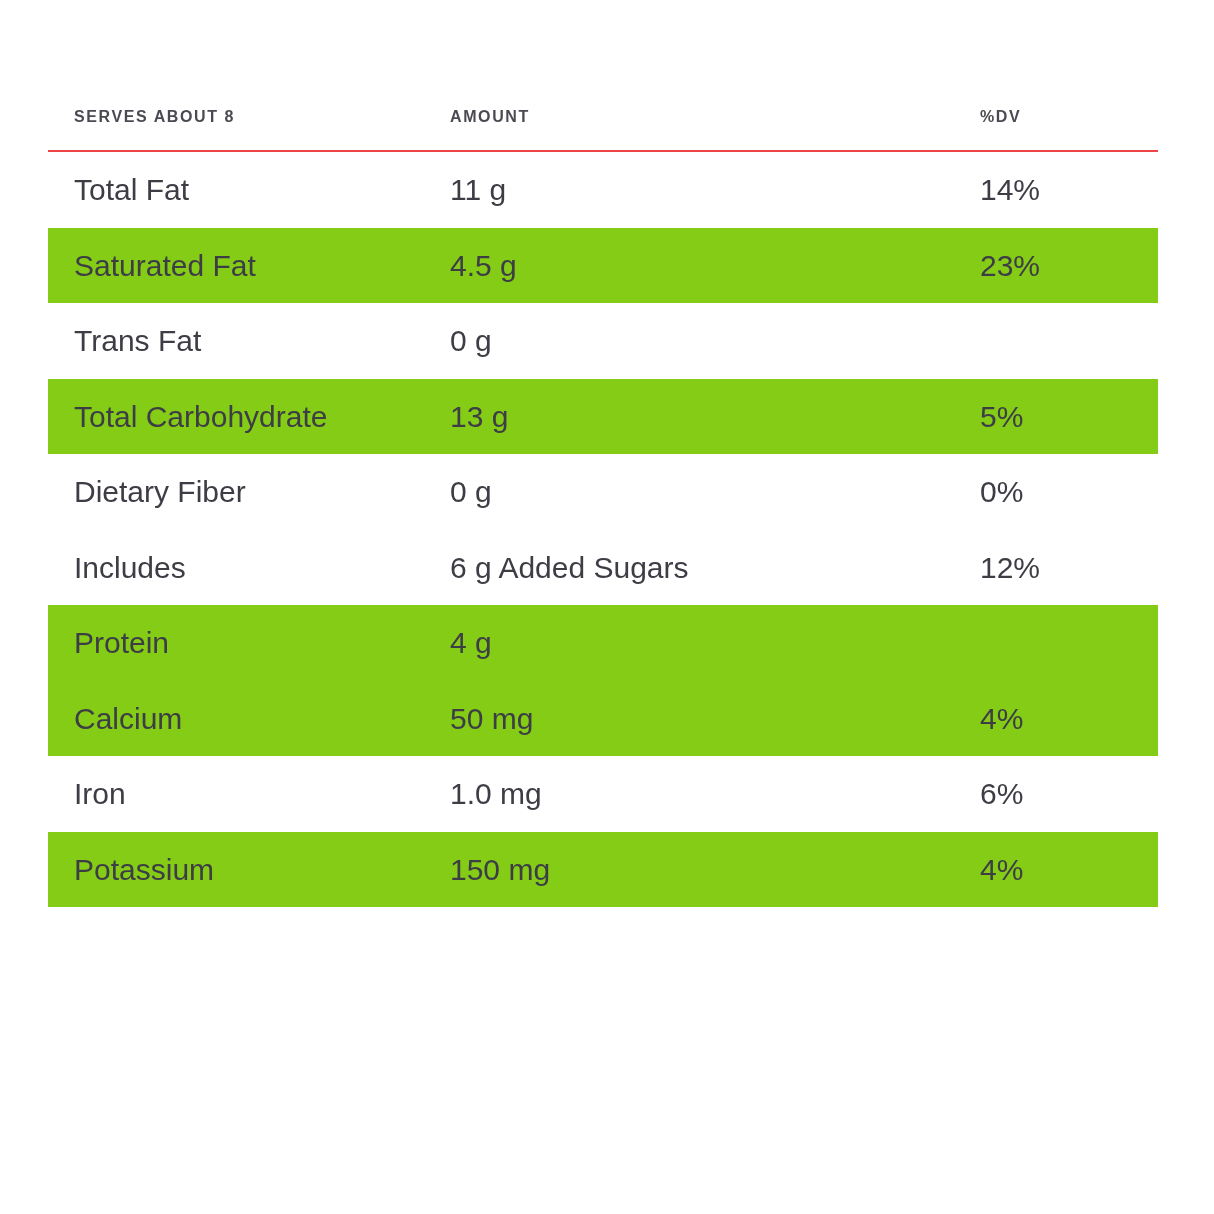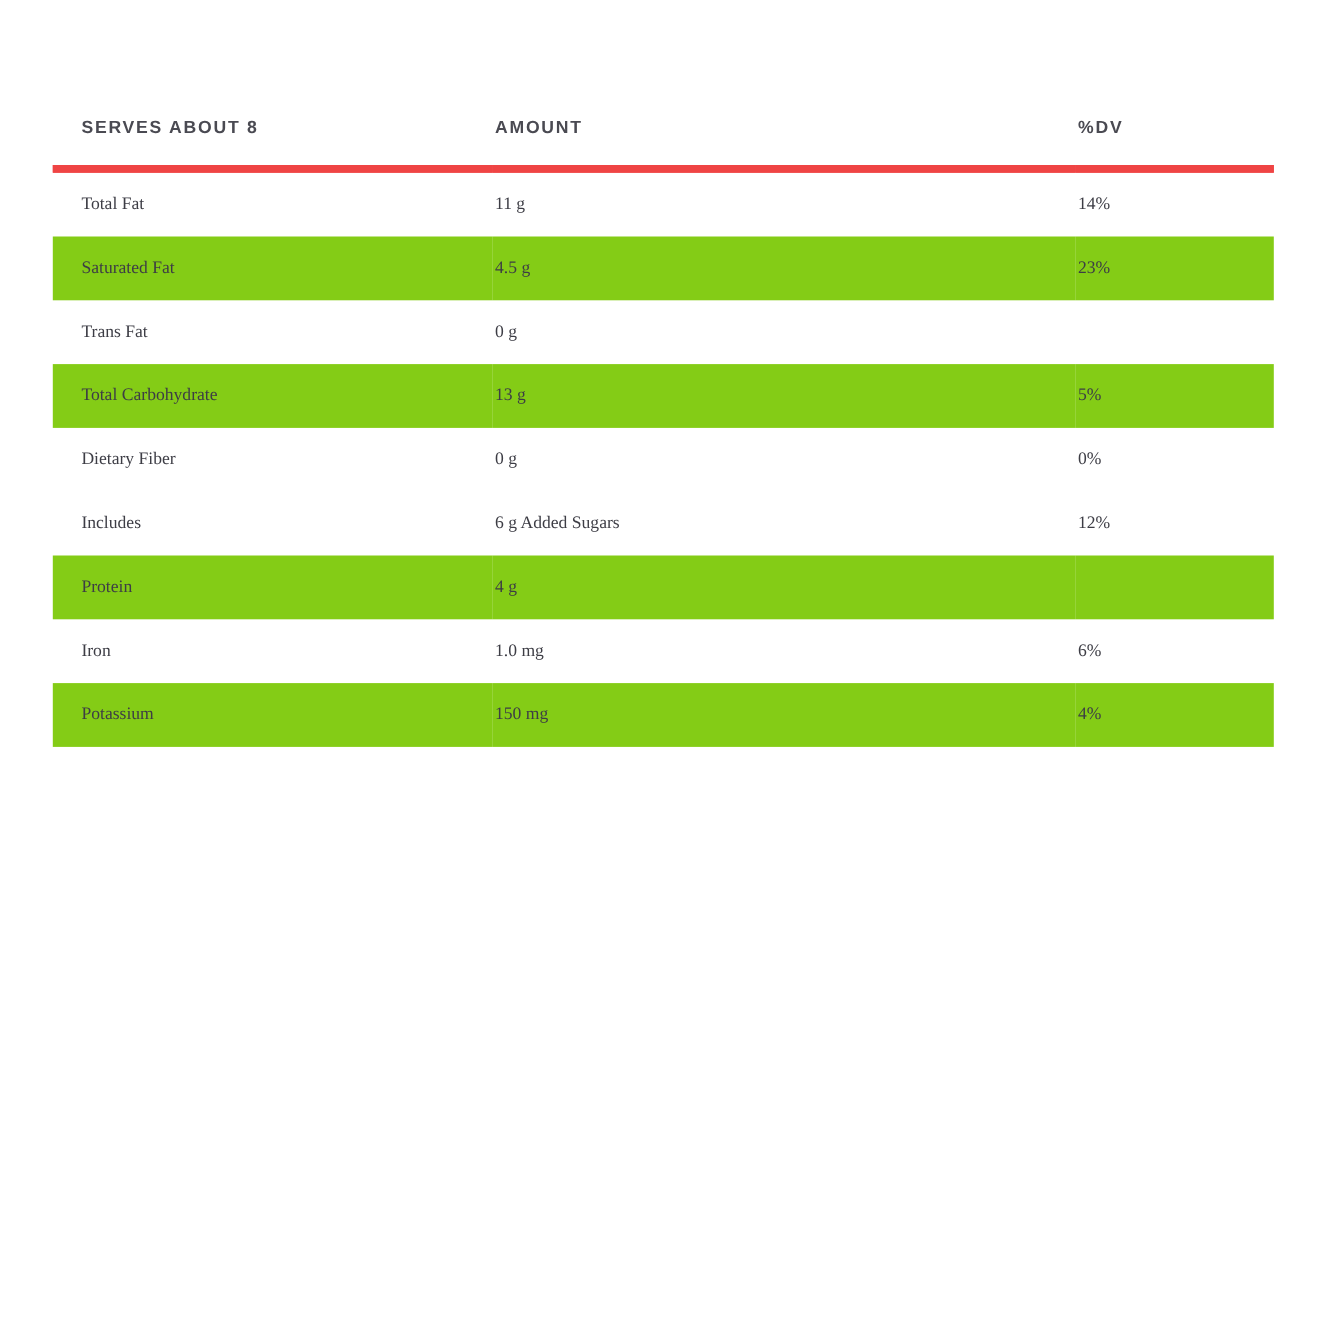--- a/index.html
+++ b/index.html
@@ -39,31 +39,30 @@
     letter-spacing: 1.6px;
     color: #4a4a52;
     padding: 0 0 24px 0;
     vertical-align: bottom;
   }
   thead th.th-name { padding-left: 26px; }
   thead th.th-amount { padding-left: 2px; }
   thead th.th-dv { padding-left: 2px; }
 
   thead tr {
-    border-bottom: 7px solid #ef4444;
+    border-bottom: 2px solid #ef4444;
   }
 
   tbody td {
-    font-size: 16px;
+    font-size: 30px;
     font-weight: normal;
     color: #3d3d45;
     padding: 19px 0 19px 0;
     vertical-align: middle;
     line-height: 1.25;
-    font-family: Liberation Serif, serif;
   }
   tbody td.td-name { padding-left: 26px; }
   tbody td.td-amount { padding-left: 2px; }
   tbody td.td-dv { padding-left: 2px; margin-left: 32px; }
 
   tbody tr.alt {
     background: #84cc16;
   }
 </style>
 </head>
@@ -112,20 +111,25 @@
       <tr>
         <td class="td-name">Includes</td>
         <td class="td-amount">6 g Added Sugars</td>
         <td class="td-dv">12%</td>
       </tr>
       <tr class="alt">
         <td class="td-name">Protein</td>
         <td class="td-amount">4 g</td>
         <td class="td-dv"></td>
       </tr>
+      <tr class="alt">
+        <td class="td-name">Calcium</td>
+        <td class="td-amount">50 mg</td>
+        <td class="td-dv">4%</td>
+      </tr>
       <tr>
         <td class="td-name">Iron</td>
         <td class="td-amount">1.0 mg</td>
         <td class="td-dv">6%</td>
       </tr>
       <tr class="alt">
         <td class="td-name">Potassium</td>
         <td class="td-amount">150 mg</td>
         <td class="td-dv">4%</td>
       </tr>

